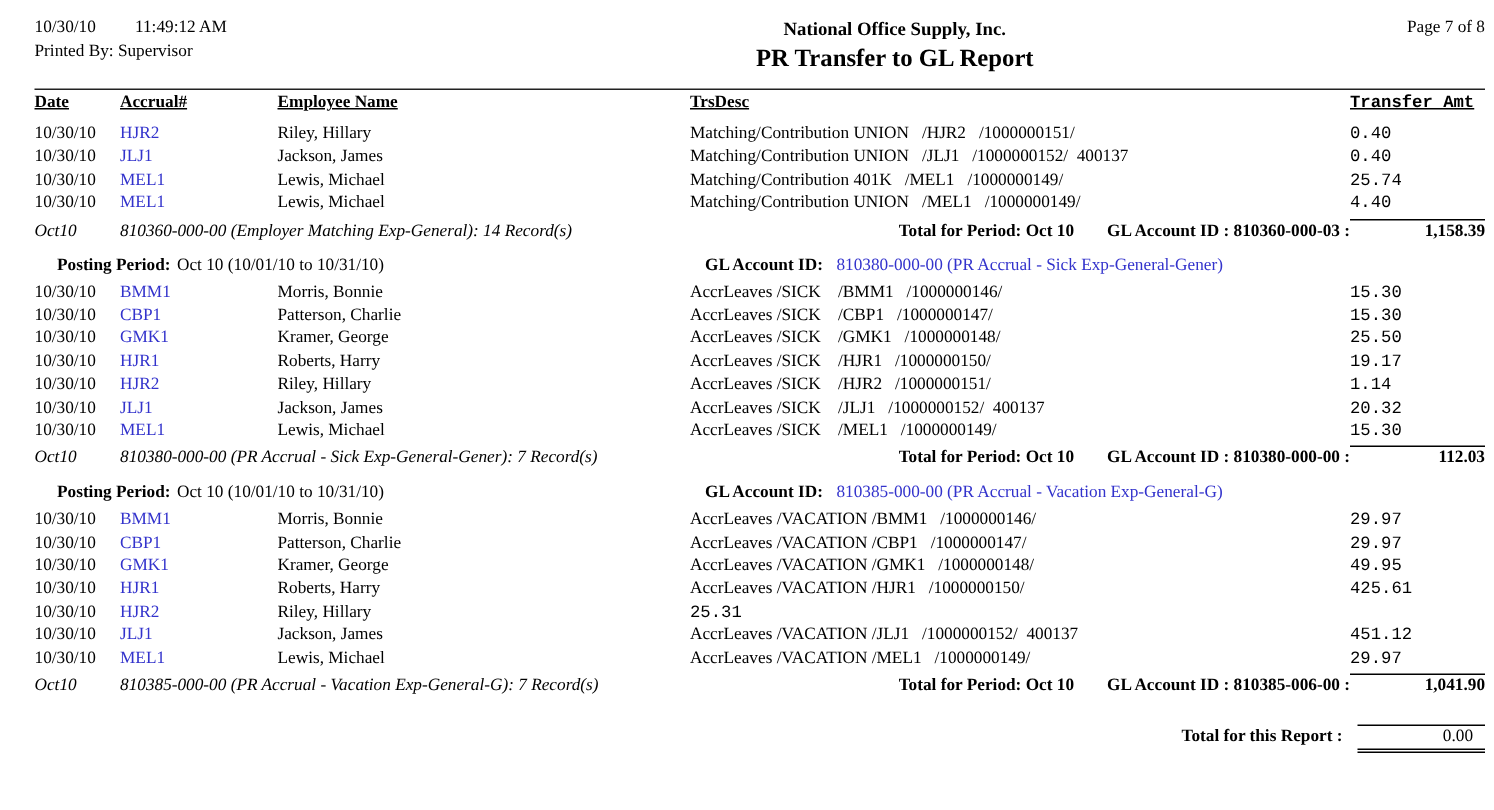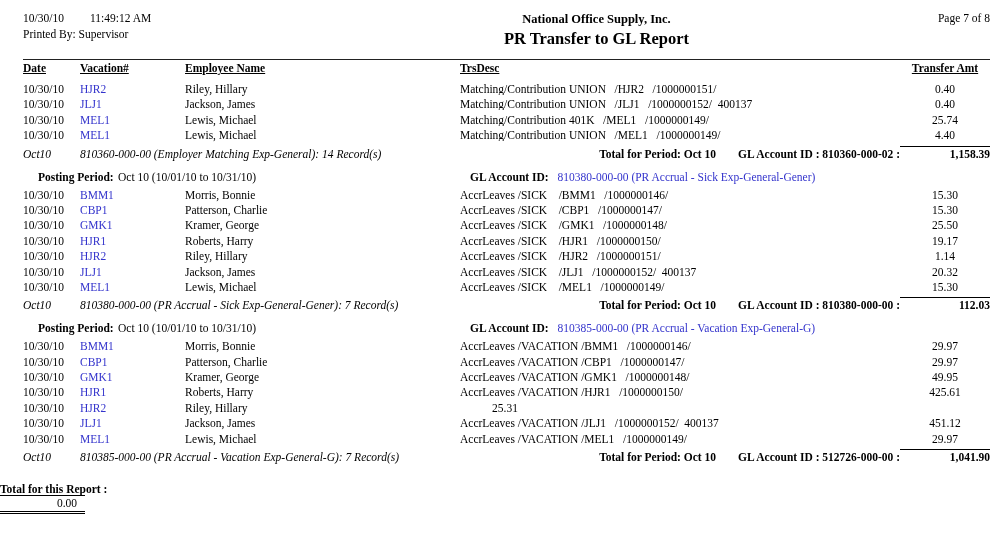--- a/index.html
+++ b/index.html
@@ -22,21 +22,21 @@
   .report-title { font-weight:bold; font-size:16.5px; margin-top:2px; }
   .hdr-right { width:110px; text-align:right; }
   .hdr-rule { border-top:1.2px solid #222; margin:10px 6px 0 23px; }
 
   
   .row { display:flex; align-items:baseline; padding:0 6px 0 23px; height:15.4px; }
   .c-date { width:57px; }
   .c-emp  { width:105px; }
   .c-name { width:275px; }
   .c-desc { flex:1; white-space:pre; overflow:hidden; }
-  .c-amt  { width:90px; text-align:center; }
+  .c-amt  { width:90px; text-align:left;font-family:Liberation Mono, monospace; }
 
   
   .col-hdr { margin-top:2px; height:17px; font-weight:bold; }
   .col-hdr span { text-decoration:underline; }
 
   .sections { margin-top:4px; }
 
   
   .pp-row { display:flex; align-items:baseline; padding:0 6px 0 38px; height:16px; margin-top:7px; }
   .pp-label { font-weight:bold; width:80px; }
@@ -48,21 +48,21 @@
 
   
   .sum-row { display:flex; align-items:baseline; padding:0 6px 0 23px; height:18px; margin-top:1px; }
   .sum-period { width:57px; font-style:italic; }
   .sum-desc { flex:1; font-style:italic; white-space:pre; }
   .sum-total-label { font-weight:bold; margin-right:22px; }
   .sum-gl-label { font-weight:bold; }
   .sum-amt { width:90px; text-align:right; font-weight:bold; border-top:1.2px solid #000; padding-top:1px; }
 
   
-  .footer-row { display:flex; justify-content:flex-end; align-items:baseline; padding-right:6px; margin-top:16px;flex-direction:column; }
+  .footer-row { display:flex; justify-content:flex-end; align-items:baseline; padding-right:6px; margin-top:16px; }
   .footer-label { font-weight:bold; margin-right:10px; }
   .footer-amt-box {
     width:85px; text-align:right; font-weight:normal;
     border-top:1.2px solid #000; border-bottom:3px double #000;
     padding:1px 8px 2px 0;
   }
 </style>
 </head>
 <body>
 
@@ -79,21 +79,21 @@
     <div class="hdr-center">
       <div class="company">National Office Supply, Inc.</div>
       <div class="report-title">PR Transfer to GL Report</div>
     </div>
     <div class="hdr-right">Page 7 of 8</div>
   </div>
   <div class="hdr-rule"></div>
 
   <div class="row col-hdr">
     <div class="c-date"><span>Date</span></div>
-    <div class="c-emp"><span>Vacation#</span></div>
+    <div class="c-emp"><span>Accrual#</span></div>
     <div class="c-name"><span>Employee Name</span></div>
     <div class="c-desc"><span>TrsDesc</span></div>
     <div class="c-amt"><span>Transfer Amt</span></div>
   </div>
 
   <div class="sections">
   <div class="section">
 
     <div class="rows">
   <div class="row">
@@ -125,21 +125,21 @@
     <div class="c-emp"><span class="link">MEL1</span></div>
     <div class="c-name">Lewis, Michael</div>
     <div class="c-desc">Matching/Contribution UNION   /MEL1   /1000000149/</div>
     <div class="c-amt">4.40</div>
   </div>
 </div>
     <div class="sum-row">
       <span class="sum-period">Oct10</span>
       <span class="sum-desc">810360-000-00 (Employer Matching Exp-General): 14 Record(s)</span>
       <span class="sum-total-label">Total for Period: Oct 10</span>
-      <span class="sum-gl-label">GL Account ID : 810360-000-02 :</span>
+      <span class="sum-gl-label">GL Account ID : 810360-000-03 :</span>
       <span class="sum-amt">1,158.39</span>
     </div>
   </div>
 
   <div class="section">
     <div class="pp-row">
       <span class="pp-label">Posting Period:</span>
       <span class="pp-value">Oct 10 (10/01/10 to 10/31/10)</span>
       <span class="gl-label">GL Account ID:</span>
       <span class="link">810380-000-00 (PR Accrual - Sick Exp-General-Gener)</span>
@@ -270,21 +270,21 @@
     <div class="c-emp"><span class="link">MEL1</span></div>
     <div class="c-name">Lewis, Michael</div>
     <div class="c-desc">AccrLeaves /VACATION /MEL1   /1000000149/</div>
     <div class="c-amt">29.97</div>
   </div>
 </div>
     <div class="sum-row">
       <span class="sum-period">Oct10</span>
       <span class="sum-desc">810385-000-00 (PR Accrual - Vacation Exp-General-G): 7 Record(s)</span>
       <span class="sum-total-label">Total for Period: Oct 10</span>
-      <span class="sum-gl-label">GL Account ID : 512726-000-00 :</span>
+      <span class="sum-gl-label">GL Account ID : 810385-006-00 :</span>
       <span class="sum-amt">1,041.90</span>
     </div>
   </div>
 </div>
 
   <div class="footer-row">
     <span class="footer-label">Total for this Report :</span>
     <span class="footer-amt-box">0.00</span>
   </div>
 

